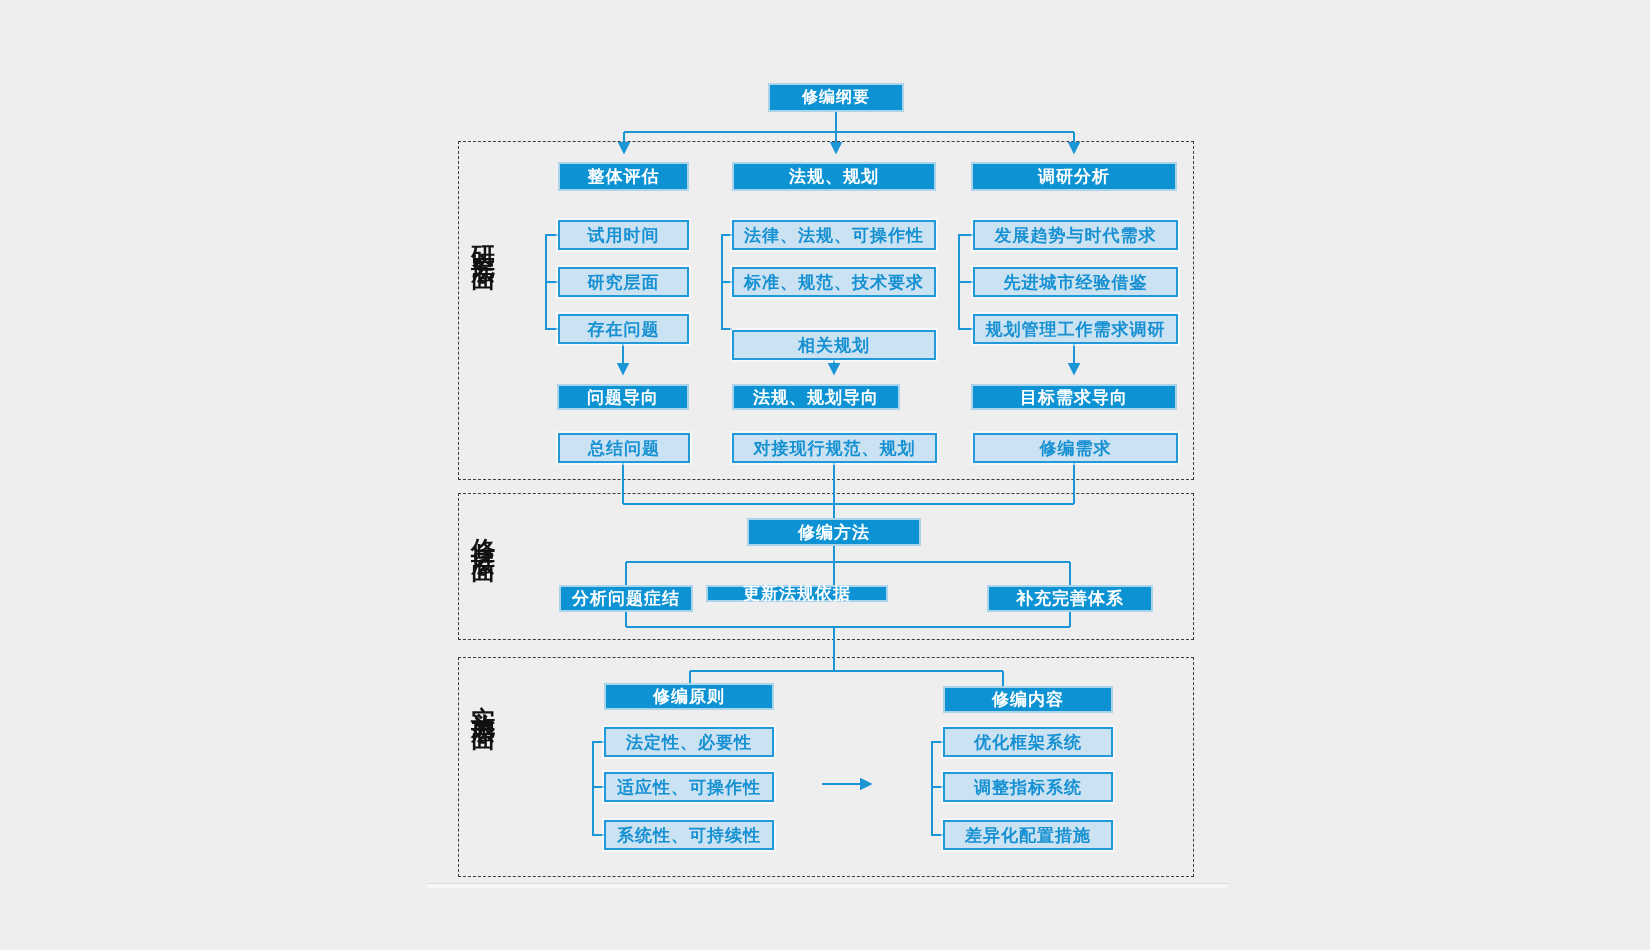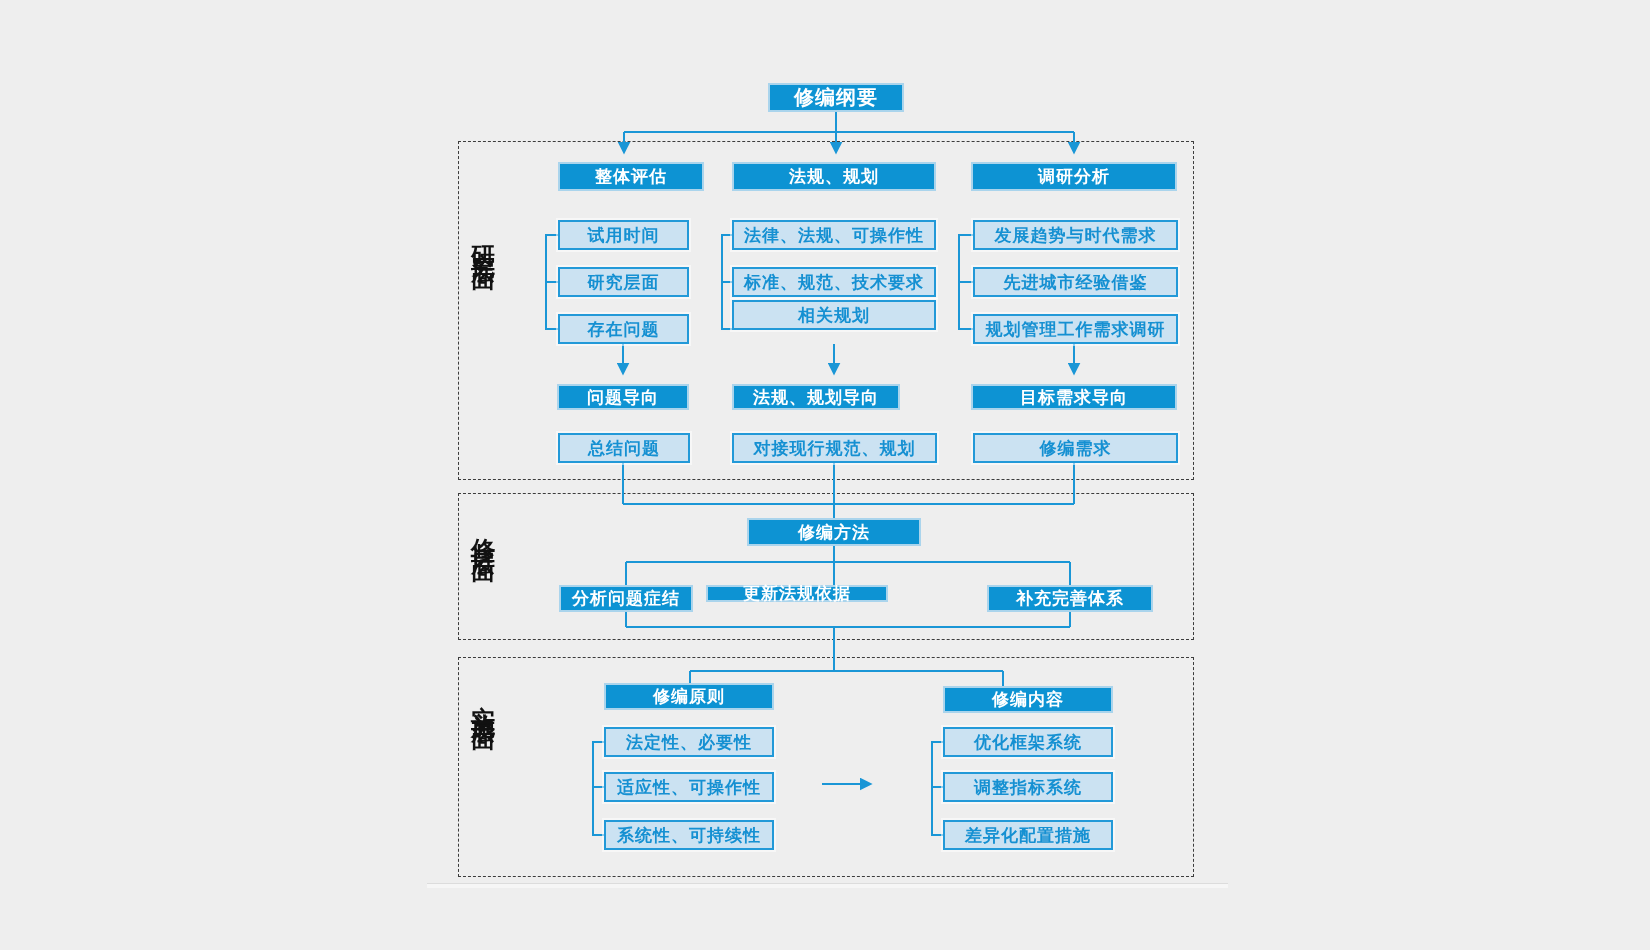--- a/index.html
+++ b/index.html
@@ -16,21 +16,21 @@
     position:absolute;display:flex;align-items:center;justify-content:center;
     box-sizing:border-box;font-weight:bold;z-index:2;font-size:17px;letter-spacing:1px;
     white-space:nowrap;
   }
   .solid{background:#0d93d3;border:2px solid #aad4ec;color:#ffffff;}
   .light{
     background:#cbe2f2;border:2px solid #2299d8;color:#1590d2;
     box-shadow:0 0 0 2px rgba(255,255,255,.55);
     text-align:center;
   }
-  .big{font-size:20px;}
+  .big{font-size:16px;}
   #wires{position:absolute;left:0;top:0;z-index:1;}
   .rule{position:absolute;left:427px;top:883px;width:801px;height:4px;
     background:#f6f6f6;border-top:1px solid #dcdcdc;z-index:0;}
 </style>
 </head>
 <body>
 
 <div id="canvas">
 
   <div class="sec" style="left:458px;top:141px;width:734px;height:337px"></div>
@@ -70,31 +70,31 @@
       <path d="M822,784 H870" marker-end="url(#arw)"></path>
     </g>
   </svg>
 
   <div class="box solid big" style="left:768px;top:83px;width:136px;height:29px">修编纲要</div>
 
   <div class="vlabel" style="left:471px;top:227px">研究层面</div>
   <div class="vlabel" style="left:471px;top:519px">修订层面</div>
   <div class="vlabel" style="left:471px;top:687px">实施层面</div>
 
-  <div class="box solid" style="left:558px;top:162px;width:146px;height:29px">整体评估</div>
+  <div class="box solid" style="left:558px;top:162px;width:131px;height:29px">整体评估</div>
   <div class="box light" style="left:558px;top:220px;width:131px;height:30px">试用时间</div>
   <div class="box light" style="left:558px;top:267px;width:131px;height:30px">研究层面</div>
   <div class="box light" style="left:558px;top:314px;width:131px;height:30px">存在问题</div>
   <div class="box solid" style="left:557px;top:384px;width:132px;height:26px">问题导向</div>
   <div class="box light" style="left:558px;top:433px;width:132px;height:30px">总结问题</div>
 
   <div class="box solid" style="left:732px;top:162px;width:204px;height:29px">法规、规划</div>
   <div class="box light" style="left:732px;top:220px;width:204px;height:30px">法律、法规、可操作性</div>
   <div class="box light" style="left:732px;top:267px;width:204px;height:30px">标准、规范、技术要求</div>
-  <div class="box light" style="left:732px;top:300px;width:204px;height:30px">相关规划</div>
+  <div class="box light" style="left:732px;top:330px;width:204px;height:30px">相关规划</div>
   <div class="box solid" style="left:732px;top:384px;width:168px;height:26px">法规、规划导向</div>
   <div class="box light" style="left:732px;top:433px;width:205px;height:30px">对接现行规范、规划</div>
 
   <div class="box solid" style="left:971px;top:162px;width:206px;height:29px">调研分析</div>
   <div class="box light" style="left:973px;top:220px;width:205px;height:30px">发展趋势与时代需求</div>
   <div class="box light" style="left:973px;top:267px;width:205px;height:30px">先进城市经验借鉴</div>
   <div class="box light" style="left:973px;top:314px;width:205px;height:30px">规划管理工作需求调研</div>
   <div class="box solid" style="left:971px;top:384px;width:206px;height:26px">目标需求导向</div>
   <div class="box light" style="left:973px;top:433px;width:205px;height:30px">修编需求</div>
 

